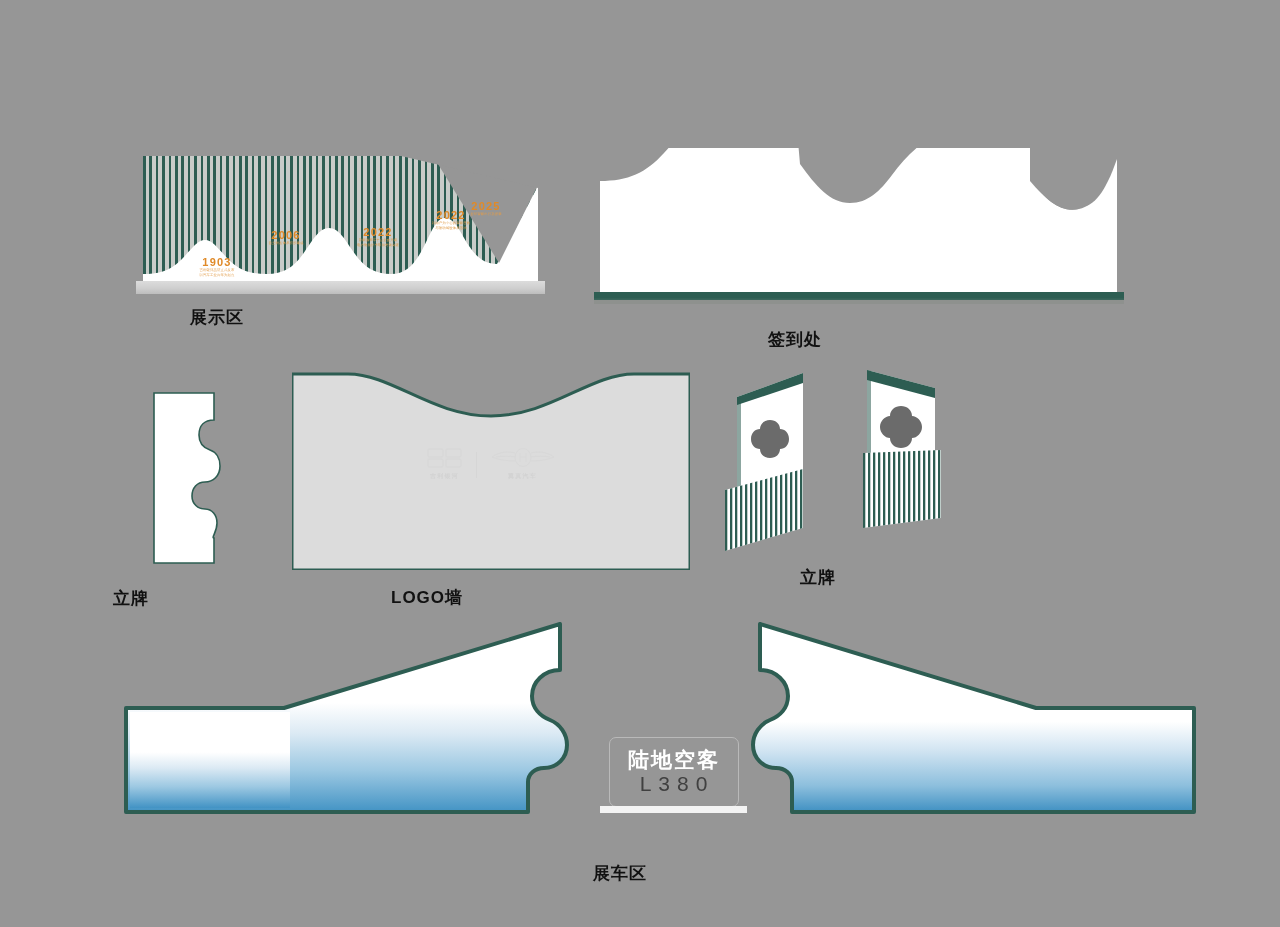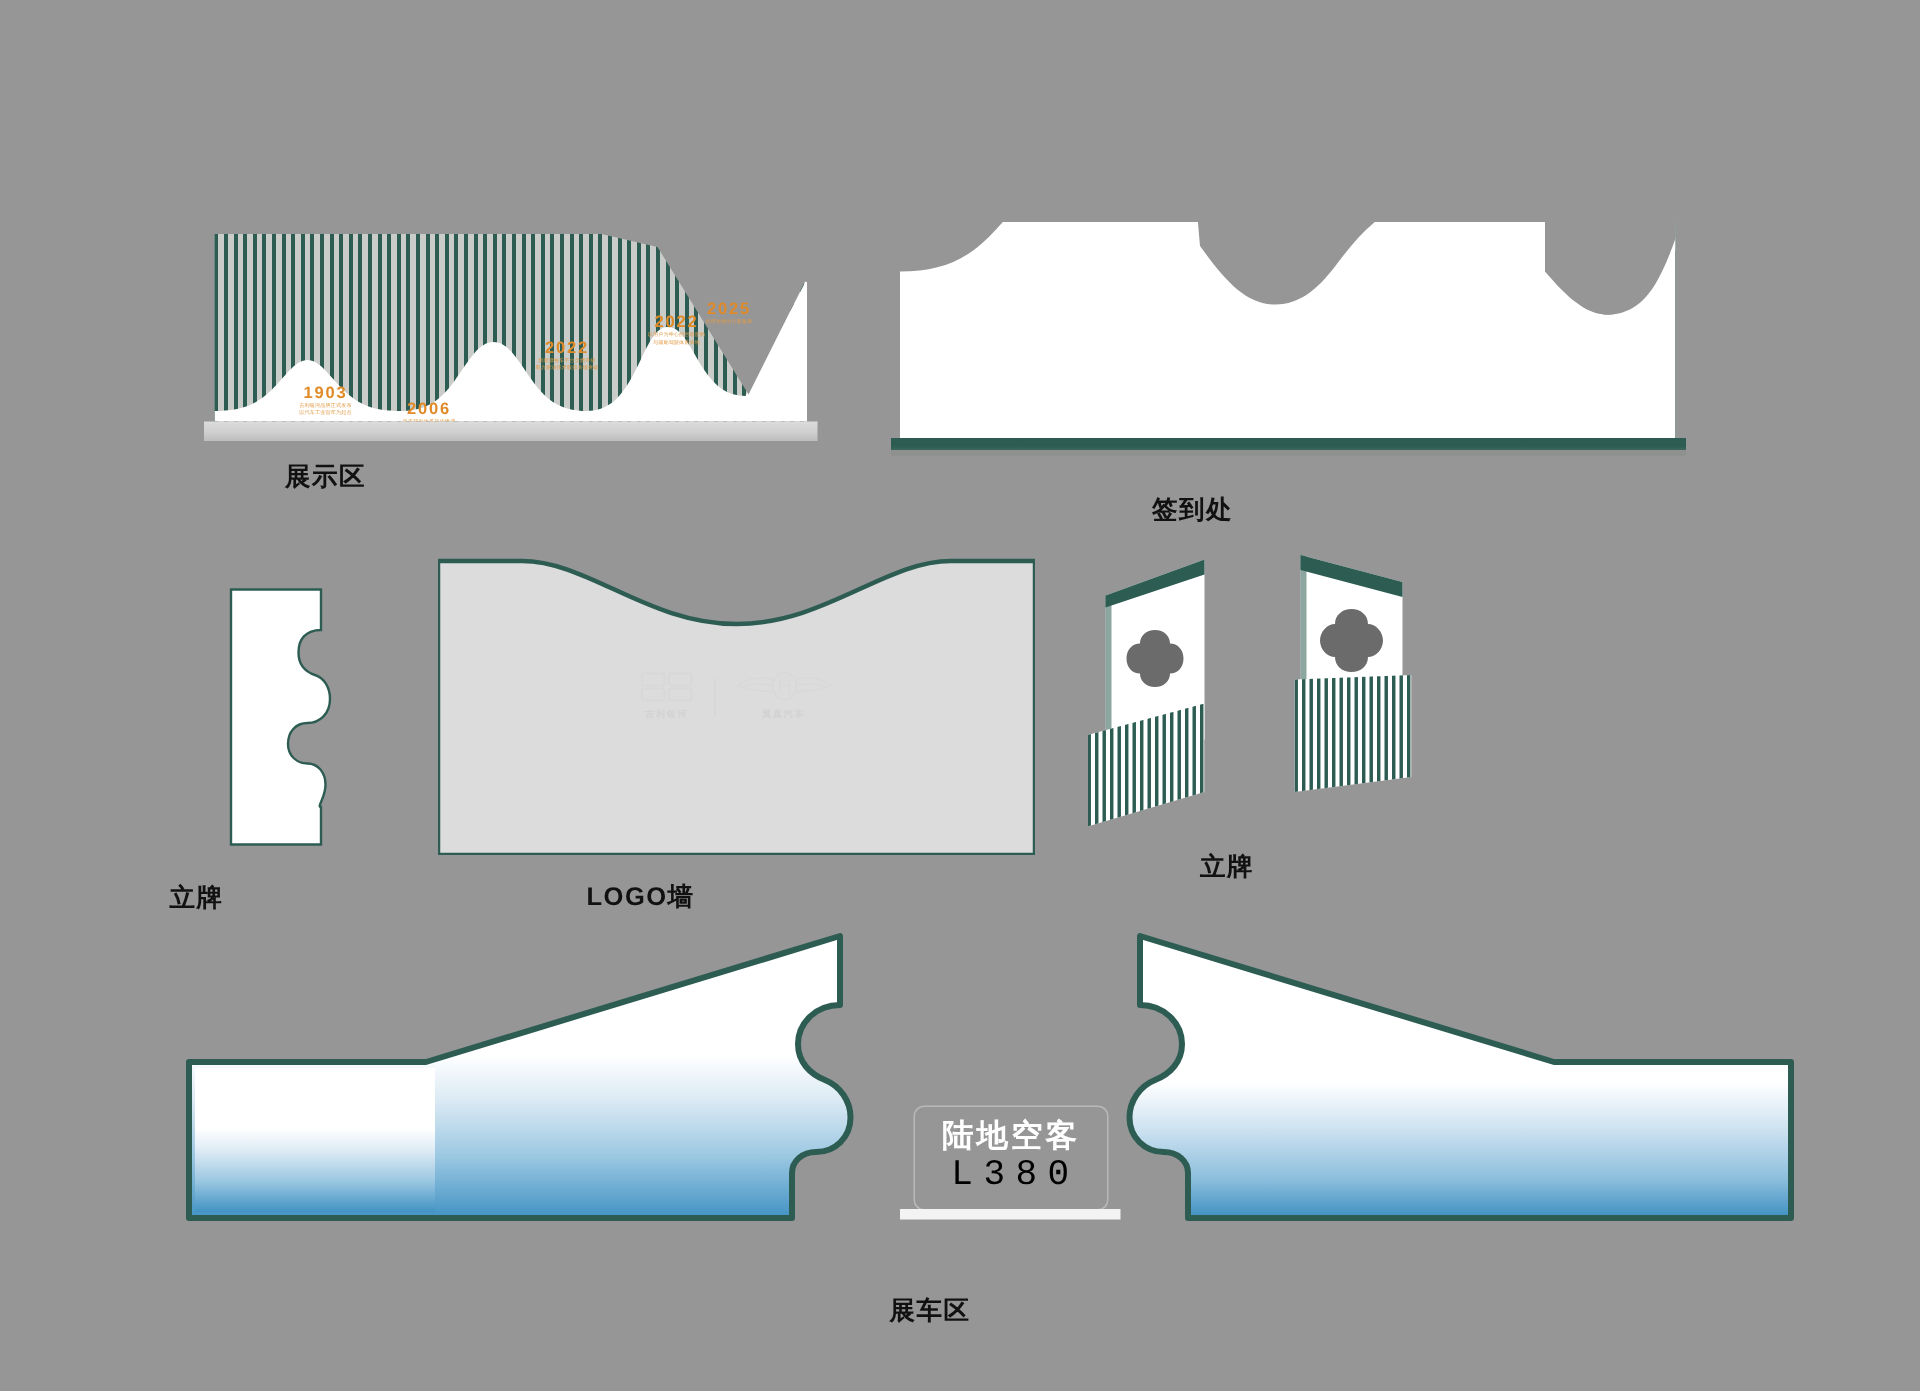--- a/index.html
+++ b/index.html
@@ -96,25 +96,25 @@
 
   
   #plate{
     position:absolute;left:609px;top:737px;width:128px;height:68px;
     border:1px solid #b9b9b9;border-radius:7px;
     display:flex;flex-direction:column;align-items:center;justify-content:center;
     gap:1px;
   }
   #plate .p1{
     color:#fff;font-size:21px;font-weight:bold;letter-spacing:2px;line-height:23px;
-    font-family:Liberation Mono, monospace;
+    font-family:Liberation Sans, sans-serif;
   }
   #plate .p2{
-    color:#000000;font-size:24px;letter-spacing:7px;line-height:24px;
-    font-family:Liberation Mono, monospace;padding-left:6px;
+    color:#404040;font-size:21px;letter-spacing:7px;line-height:24px;
+    font-family:Liberation Sans, sans-serif;padding-left:6px;
   }
   #plate-bar{
     position:absolute;left:600px;top:806px;width:147px;height:7px;background:#f3f3f3;
   }
 </style>
 </head>
 <body>
 
 <div class="stage">
 
@@ -142,21 +142,21 @@
 
     <svg class="abs" style="left:0;top:0;width:395px;height:125px;" viewBox="0 0 395 125" preserveAspectRatio="none">
       <path fill="#969696" d="M395,0 L395,32 L258,0 Z"></path>
     </svg>
 
     <div class="yr" style="left:34px;top:100px;width:80px;">
       <div class="y">1903</div>
       <div class="d">吉利银河品牌正式发布</div>
       <div class="d">以汽车工业百年为起点</div>
     </div>
-    <div class="yr" style="left:100px;top:73px;width:86px;margin-top:38px;">
+    <div class="yr" style="left:100px;top:73px;width:86px;">
       <div class="y">2006</div>
       <div class="d">自主研发体系初步建成</div>
       <div class="d"></div>
     </div>
     <div class="yr" style="left:190px;top:70px;width:90px;">
       <div class="y">2022</div>
       <div class="d">新能源整车平台全面升级</div>
       <div class="d">电力驱动技术取得关键突破</div>
     </div>
     <div class="yr" style="left:264px;top:53px;width:88px;">

